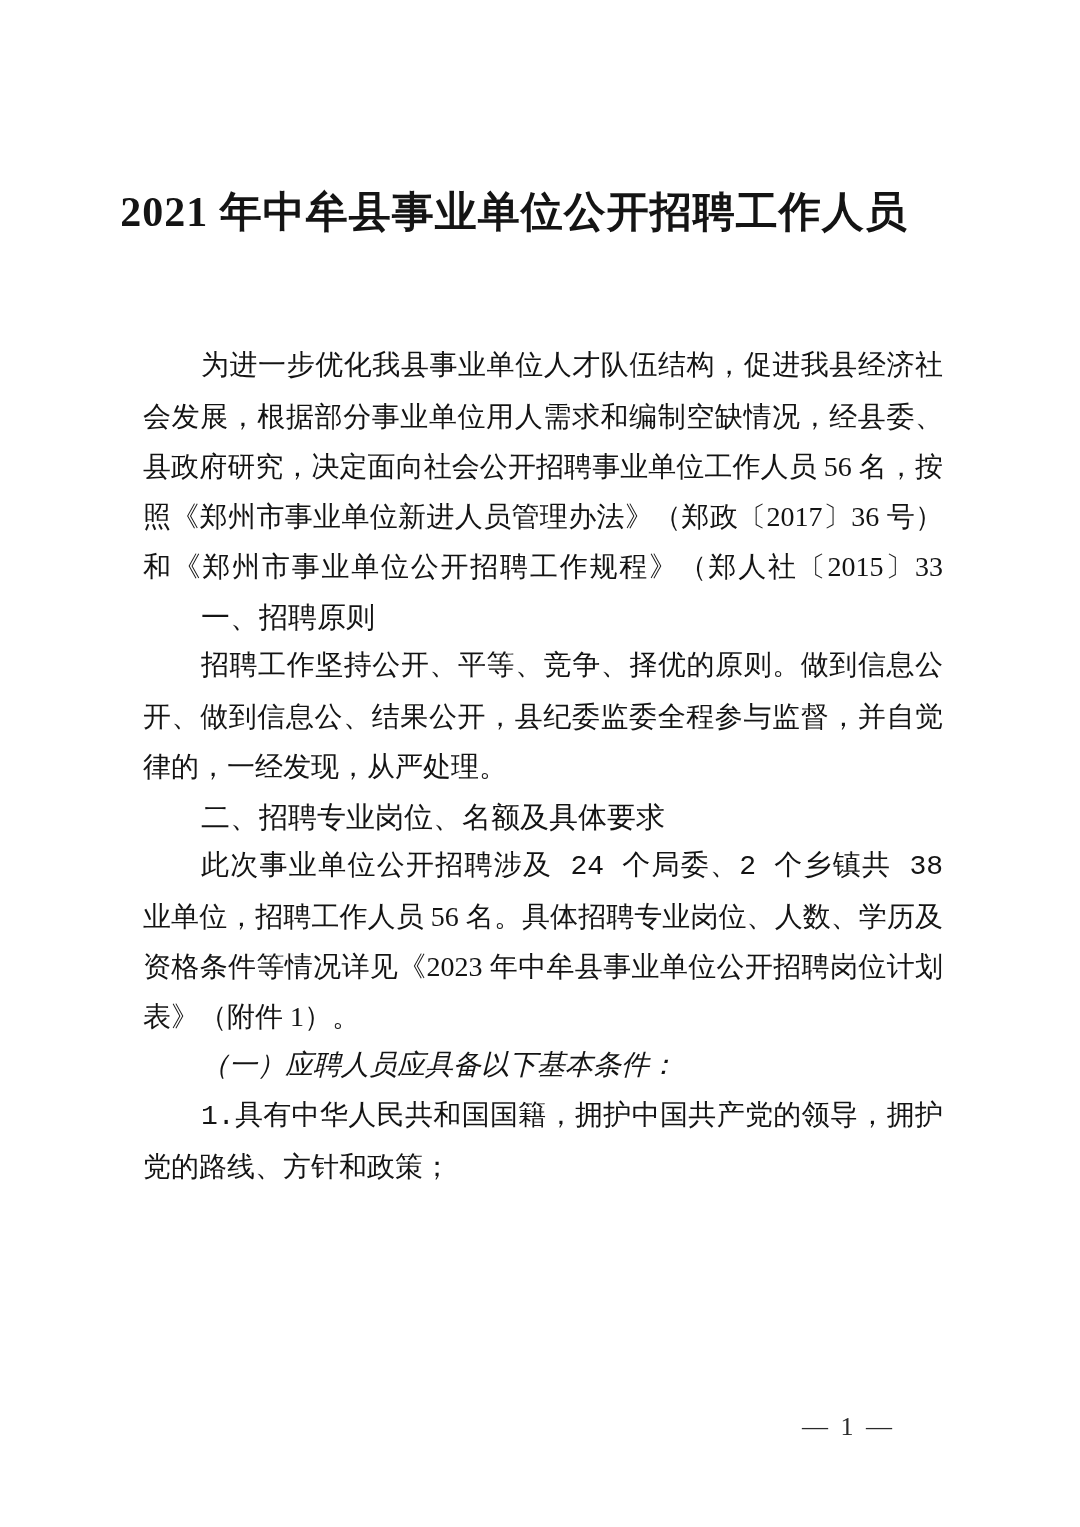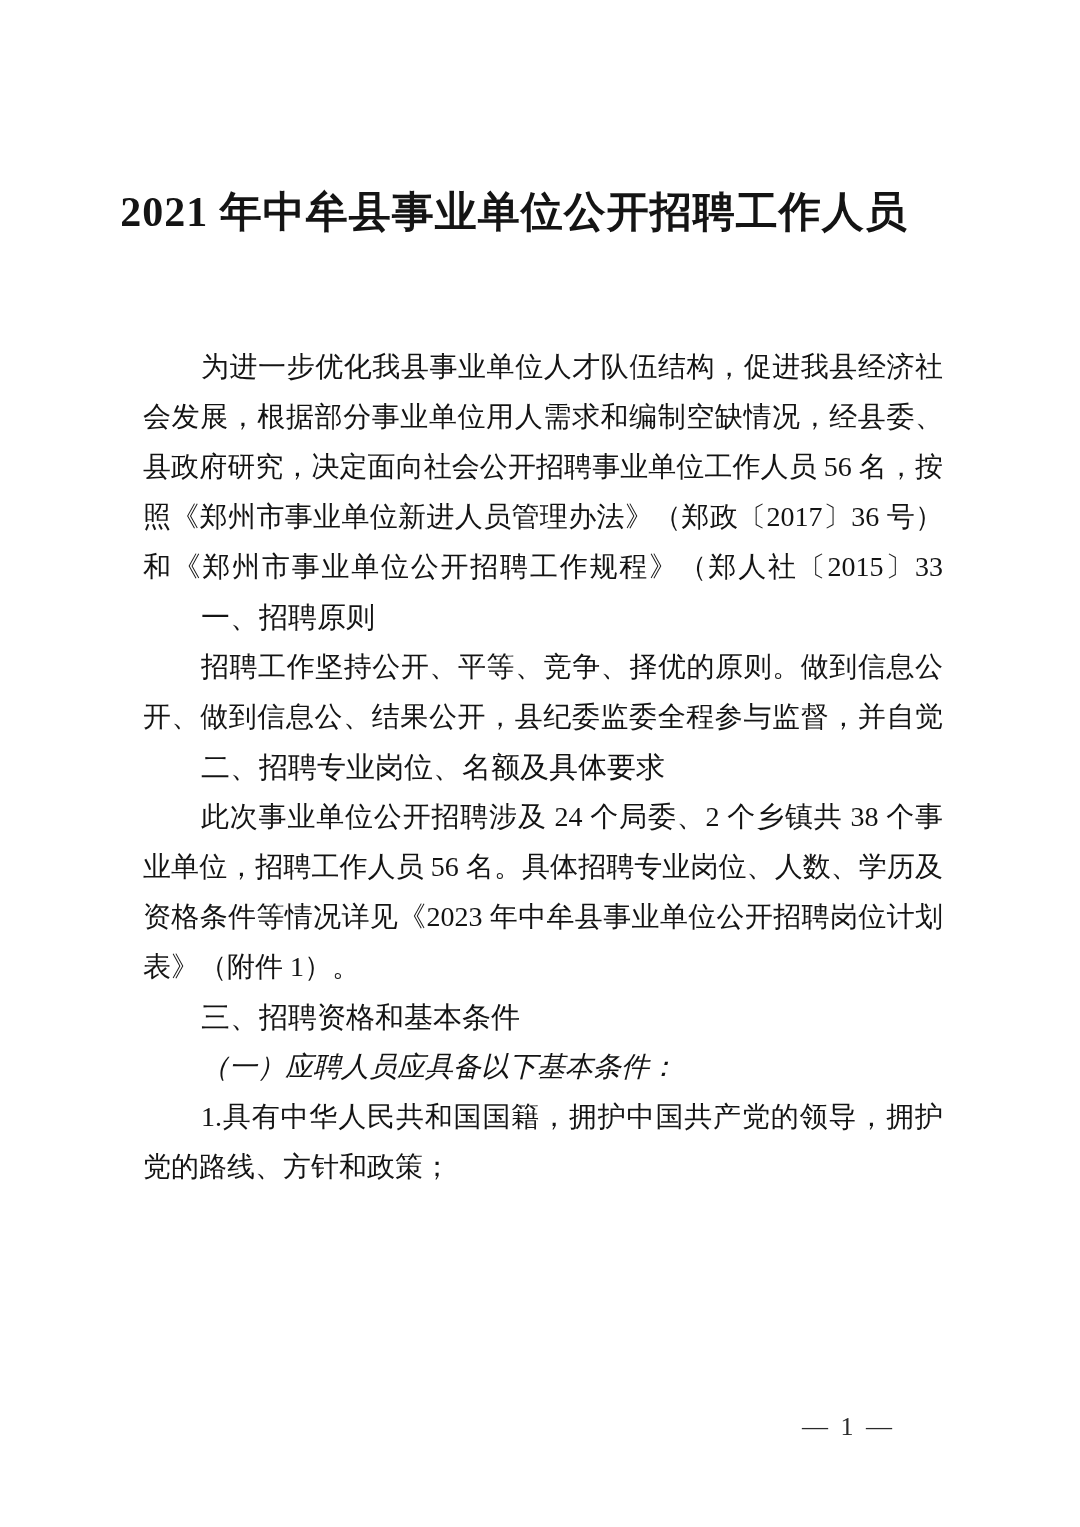--- a/index.html
+++ b/index.html
@@ -30,21 +30,21 @@
   .ln {
     height: 50px;
     line-height: 50px;
     font-size: 28px;
     overflow: hidden;
   }
   .jf {
     text-align: justify;
     text-align-last: justify;
   }
-  .indent { padding-left: 58px; }
+  .indent { padding-left: 58px; font-family: Liberation Mono, monospace; }
   .h {
     font-family: "Liberation Sans", "DejaVu Sans", sans-serif;
     font-weight: 400;
     font-size: 29px;
   }
   .kai { font-style: italic; }
   .pageno {
     position: absolute;
     top: 1410px;
     right: 133px;
@@ -65,26 +65,26 @@
 
   <div class="doc-body">
     <div class="ln indent jf">为进一步优化我县事业单位人才队伍结构，促进我县经济社</div>
     <div class="ln jf">会发展，根据部分事业单位用人需求和编制空缺情况，经县委、</div>
     <div class="ln jf">县政府研究，决定面向社会公开招聘事业单位工作人员 56 名，按</div>
     <div class="ln jf">照《郑州市事业单位新进人员管理办法》（郑政〔2017〕36 号）</div>
     <div class="ln jf">和《郑州市事业单位公开招聘工作规程》（郑人社〔2015〕33 号）</div>
     <div class="ln h indent">一、招聘原则</div>
     <div class="ln indent jf">招聘工作坚持公开、平等、竞争、择优的原则。做到信息公</div>
     <div class="ln jf">开、做到信息公、结果公开，县纪委监委全程参与监督，并自觉接</div>
+    <div class="ln">律的，一经发现，从严处理。</div>
     <div class="ln h indent">二、招聘专业岗位、名额及具体要求</div>
     <div class="ln indent jf">此次事业单位公开招聘涉及 24 个局委、2 个乡镇共 38 个事</div>
     <div class="ln jf">业单位，招聘工作人员 56 名。具体招聘专业岗位、人数、学历及</div>
     <div class="ln jf">资格条件等情况详见《2023 年中牟县事业单位公开招聘岗位计划</div>
     <div class="ln">表》（附件 1）。</div>
-    <div class="ln h indent">三、招聘资格和基本条件</div>
     <div class="ln kai indent">（一）应聘人员应具备以下基本条件：</div>
     <div class="ln indent jf">1.具有中华人民共和国国籍，拥护中国共产党的领导，拥护</div>
     <div class="ln">党的路线、方针和政策；</div>
   </div>
 
   <div class="pageno">— 1 —</div>
 
 </div>
 
 </body></html>

